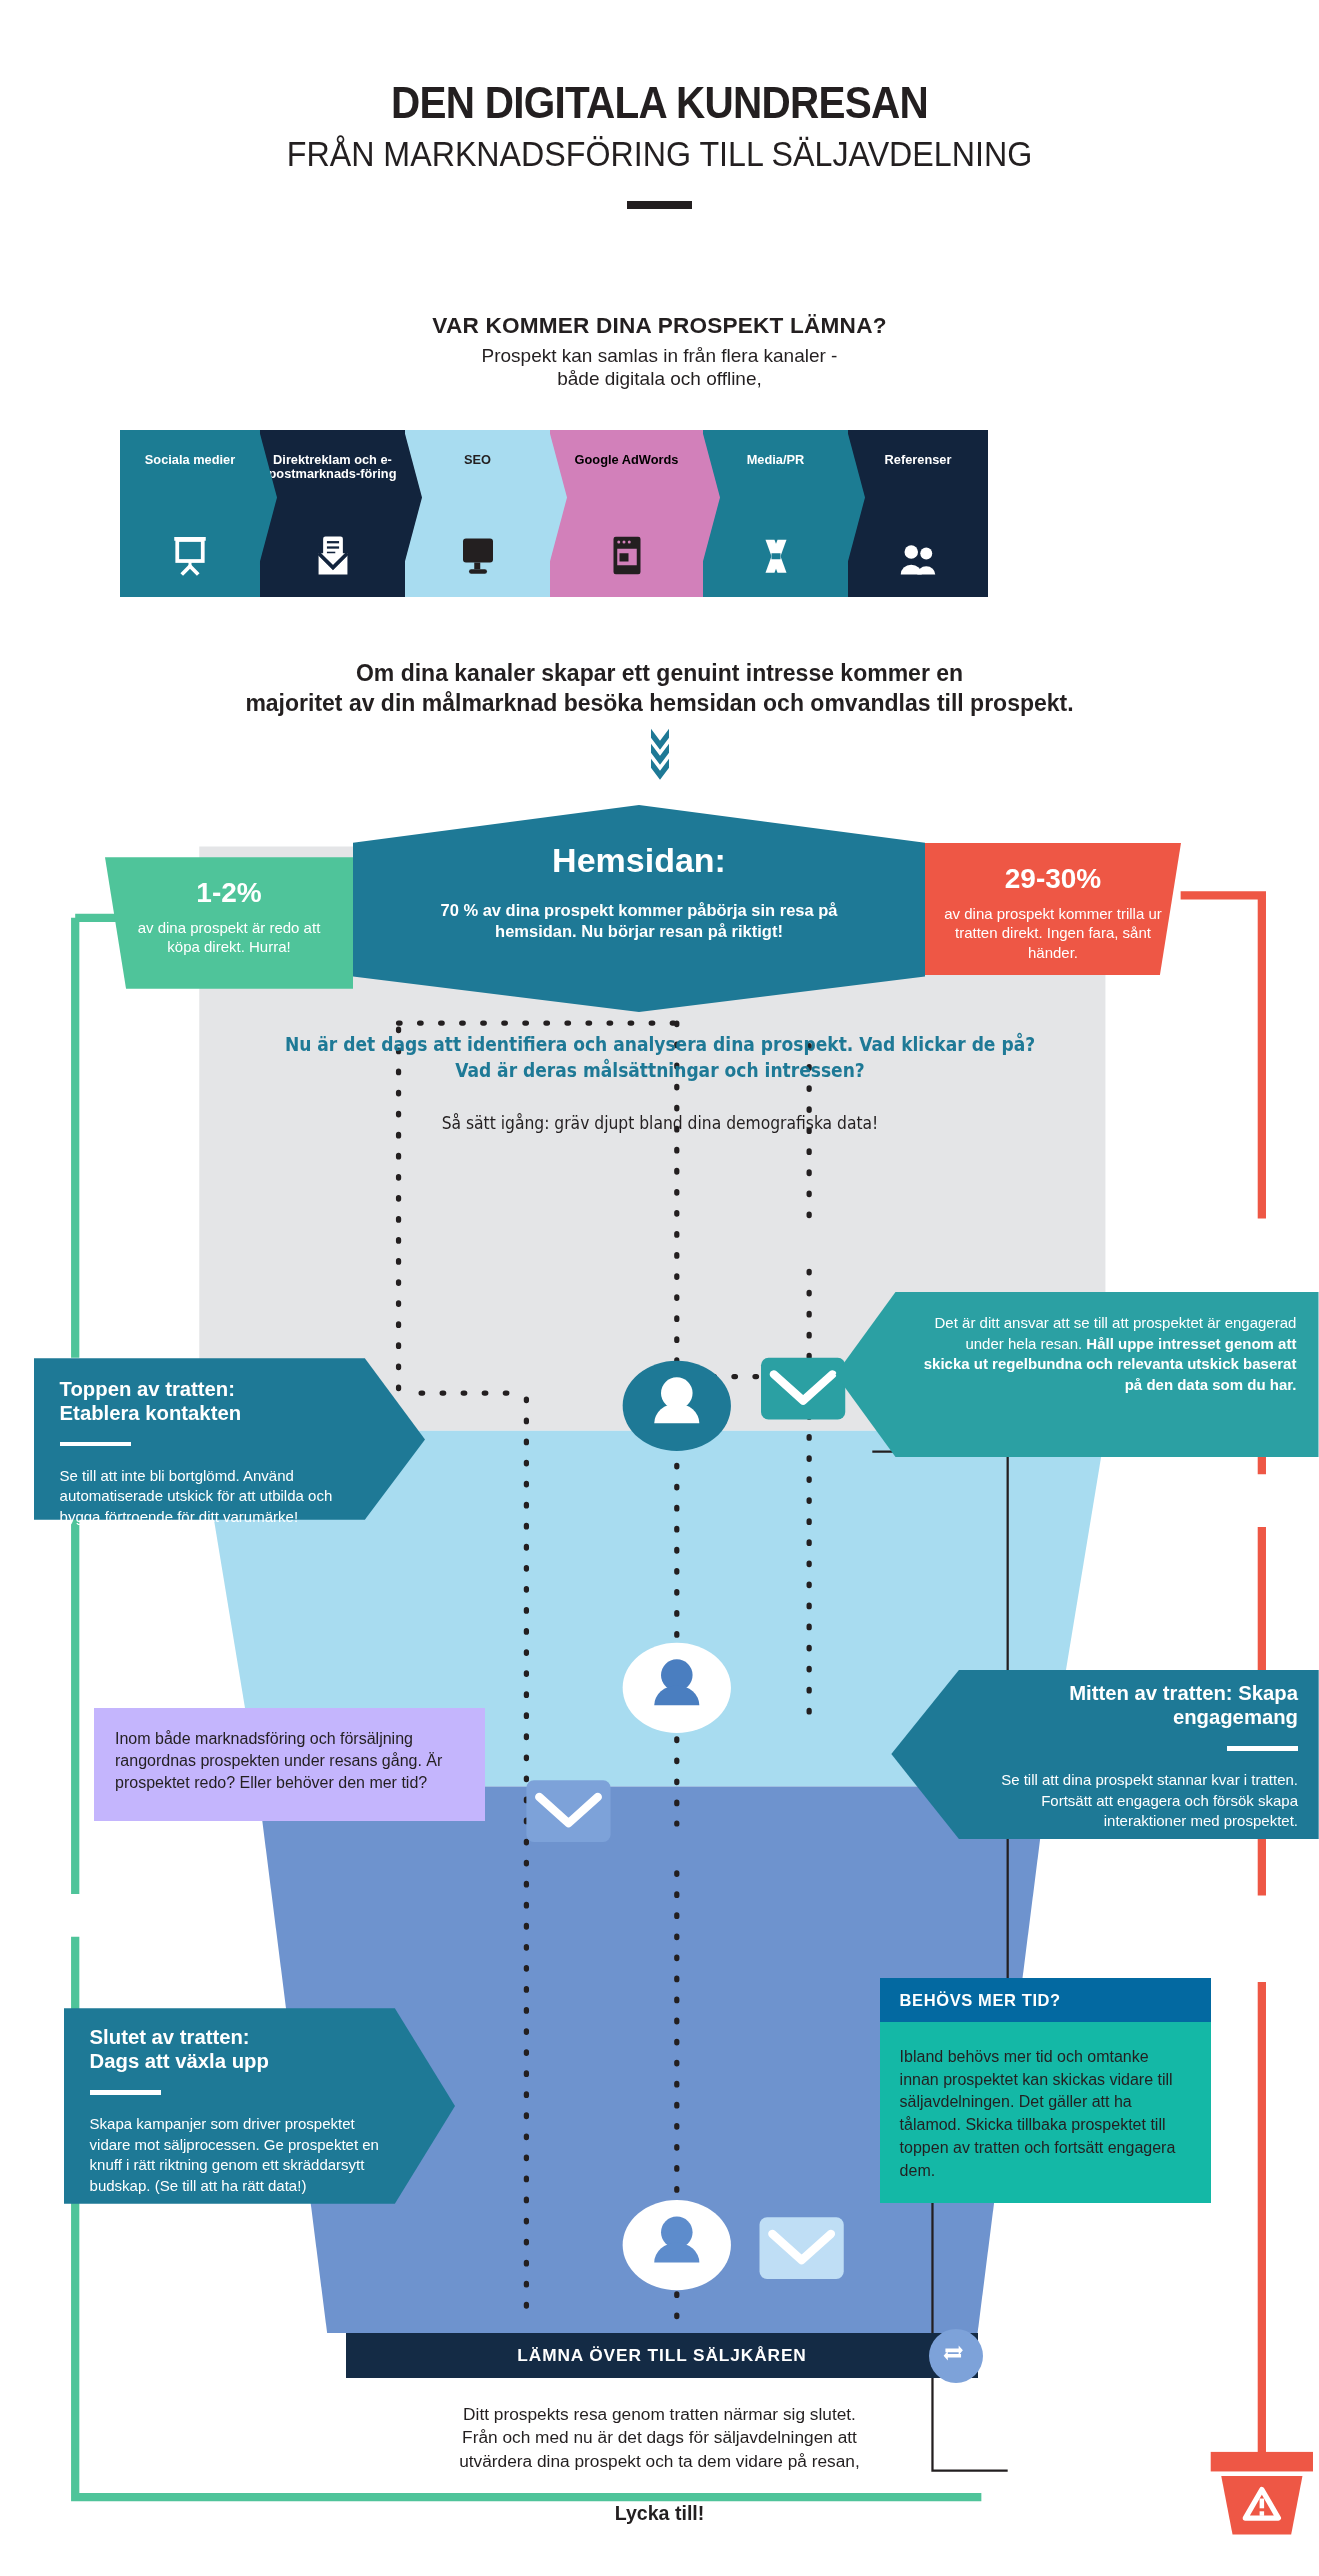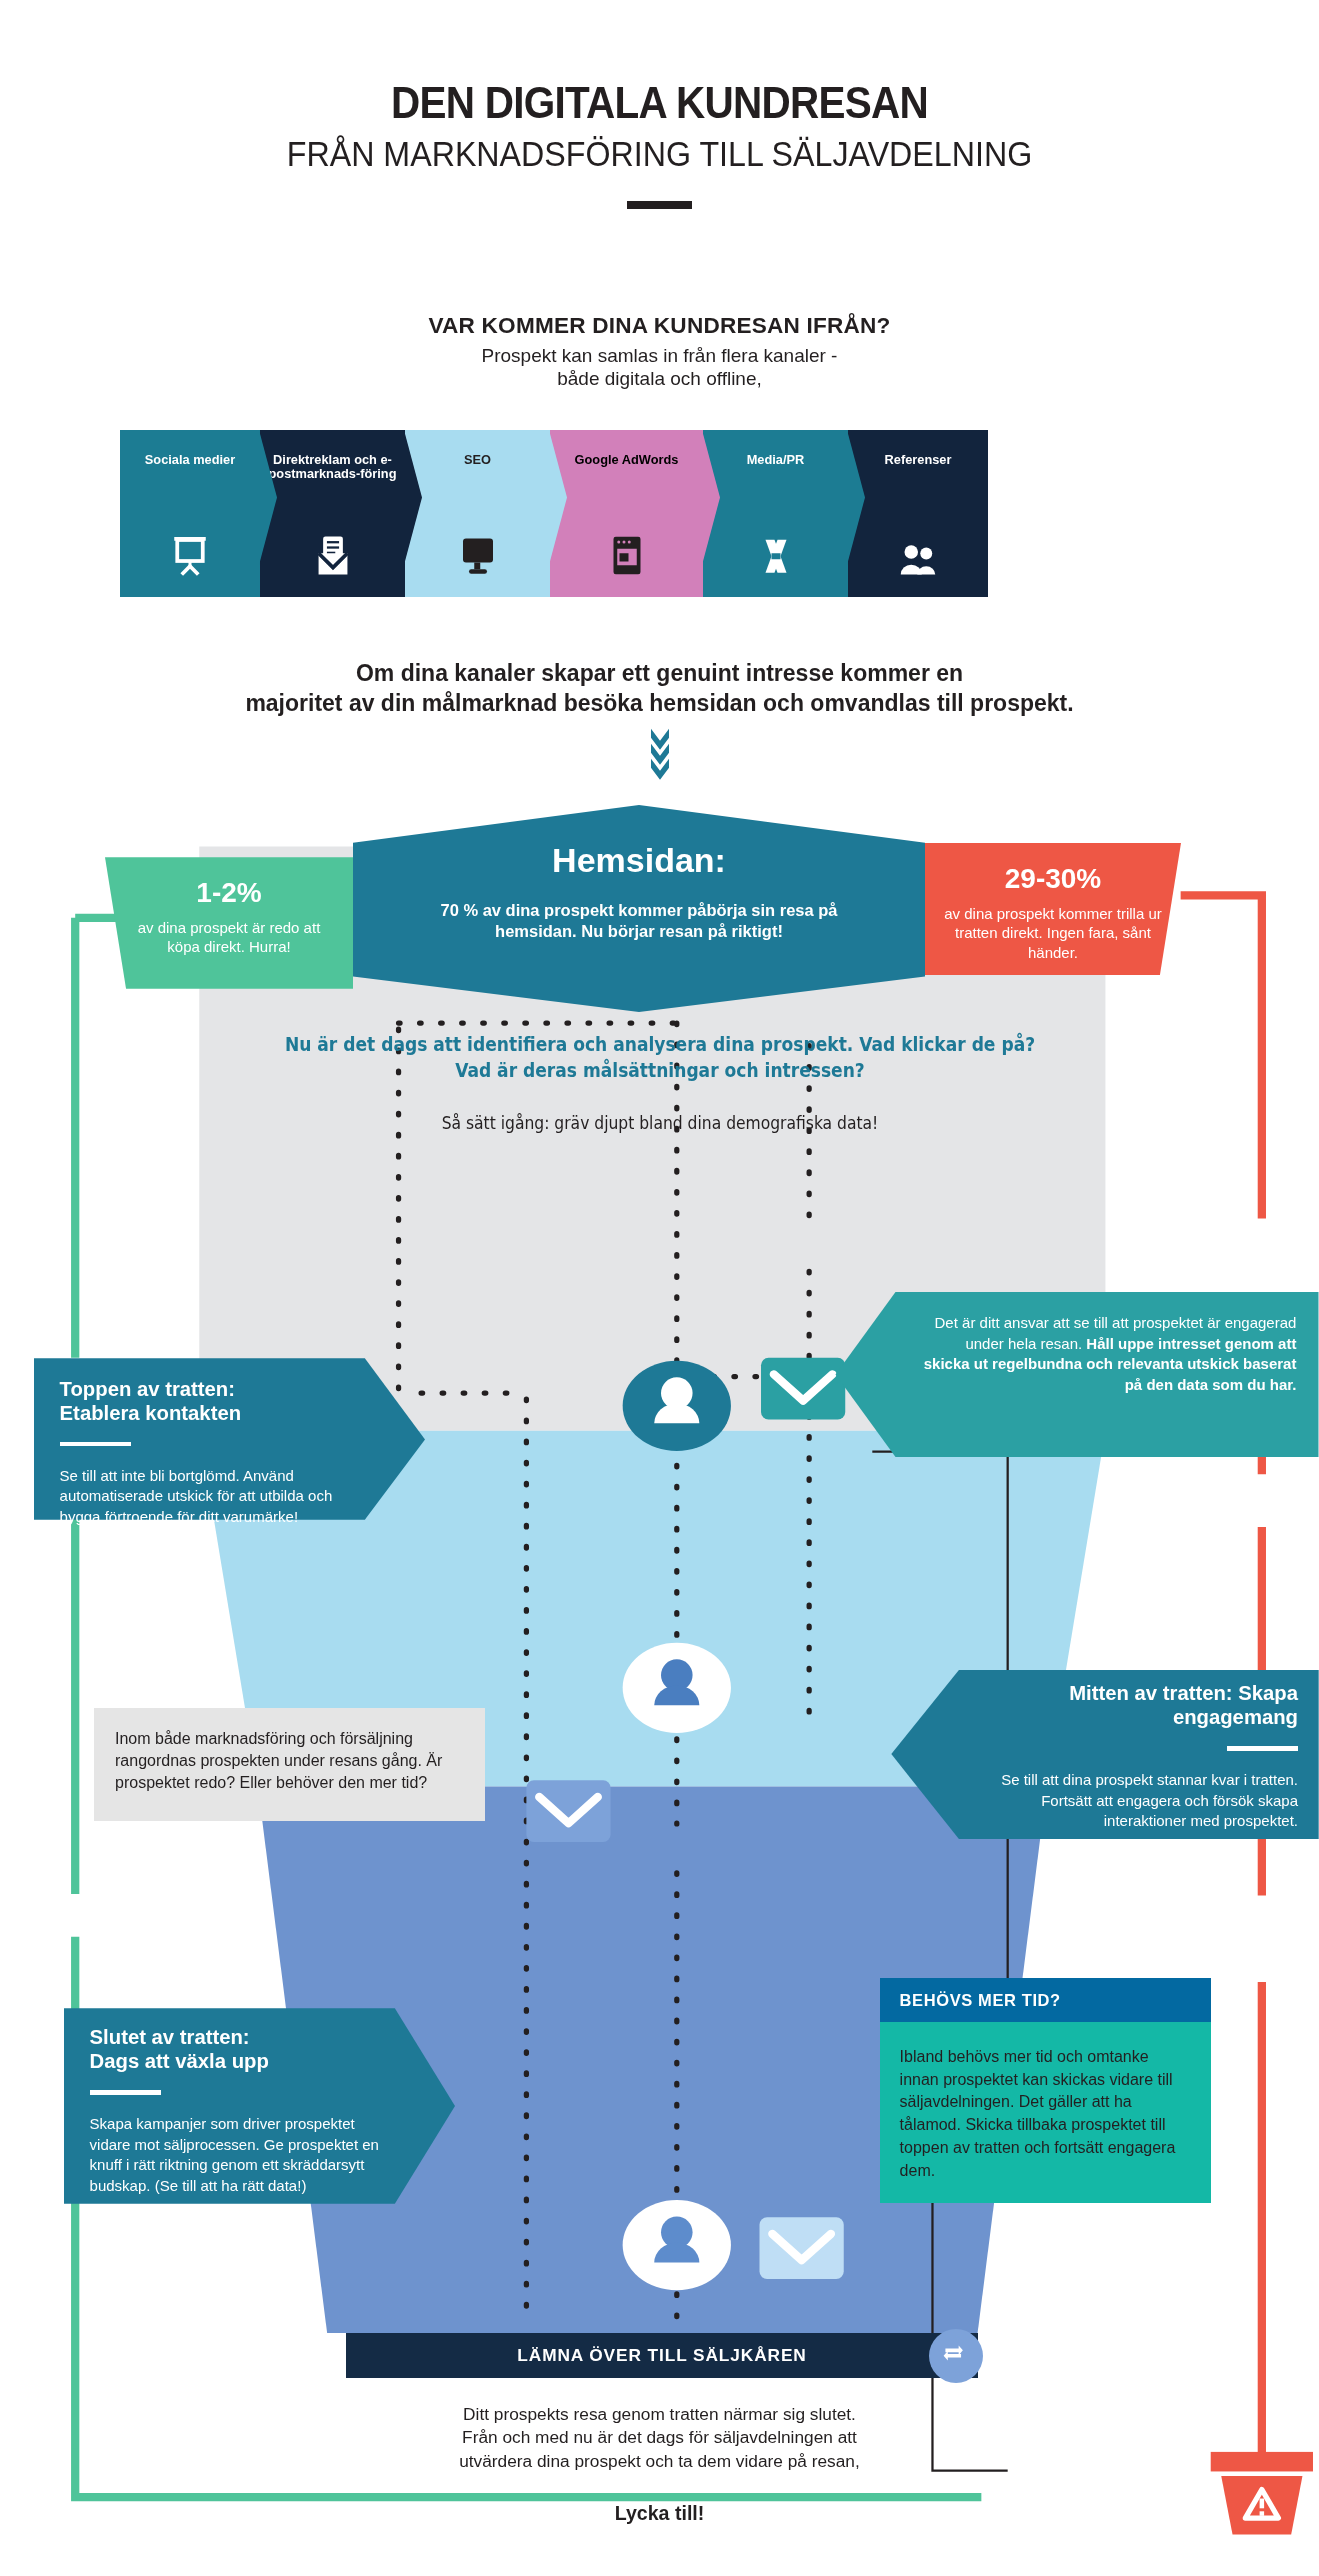--- a/index.html
+++ b/index.html
@@ -58,21 +58,21 @@
                 font-family:"Liberation Sans Narrow","Liberation Sans",sans-serif;}
   #hex-center .big { font-size:34px; }
   #hex-center .sm { font-size:16.5px; font-weight:bold; margin-top:19.6px; }
 
   
   .callout { position:absolute; color:#fff; }
   .callout h4 { font-size:20.3px; font-weight:bold; line-height:1.18; }
   .callout .rule { width:71px; height:4.5px; background:#fff; margin:16.5px 0 19.6px; }
   .callout p { font-size:15px; line-height:1.36; }
 
-  .whitebox { position:absolute; background:#e5e5e5; }
+  .whitebox { position:absolute; background:#c4b5fd; }
   .whitebox p { font-size:16px; line-height:1.4; color:#231f20; }
 
   
   #handover { position:absolute; left:346px; top:2333px; width:632px; height:45px;
               background:#142b45; display:flex; align-items:center; justify-content:center; }
   #handover span { color:#fff; font-size:17.3px; font-weight:bold; letter-spacing:0.9px; }
   #handover .circ { position:absolute; right:-4.5px; top:-4.5px; width:54px; height:54px;
                     border-radius:50%; background:#7da2d9; display:flex;
                     align-items:center; justify-content:center; }
   #closing { position:absolute; top:2403px; left:0; width:1319px; text-align:center; }
@@ -84,21 +84,21 @@
 </head>
 <body>
 
 <div id="header">
   <div id="title-main" class="cond">DEN DIGITALA KUNDRESAN</div>
   <div id="title-sub" class="cond">FRÅN MARKNADSFÖRING TILL SÄLJAVDELNING</div>
   <div id="title-rule"></div>
 </div>
 
 <div id="chan-head">
-  <div id="chan-title">VAR KOMMER DINA KUNDRESAN IFRÅN?</div>
+  <div id="chan-title">VAR KOMMER DINA PROSPEKT LÄMNA?</div>
   <div id="chan-sub">
     <div>Prospekt kan samlas in från flera kanaler -</div>
     <div>både digitala och offline,</div>
   </div>
 </div>
 
 <div id="channels">
     <div class="chan" style="width: 140px; background: rgb(28, 124, 147); color: rgb(255, 255, 255);">
       <div class="lbl">Sociala medier</div>
       <div class="ic"><svg width="35" height="39" viewBox="0 0 46 52">

